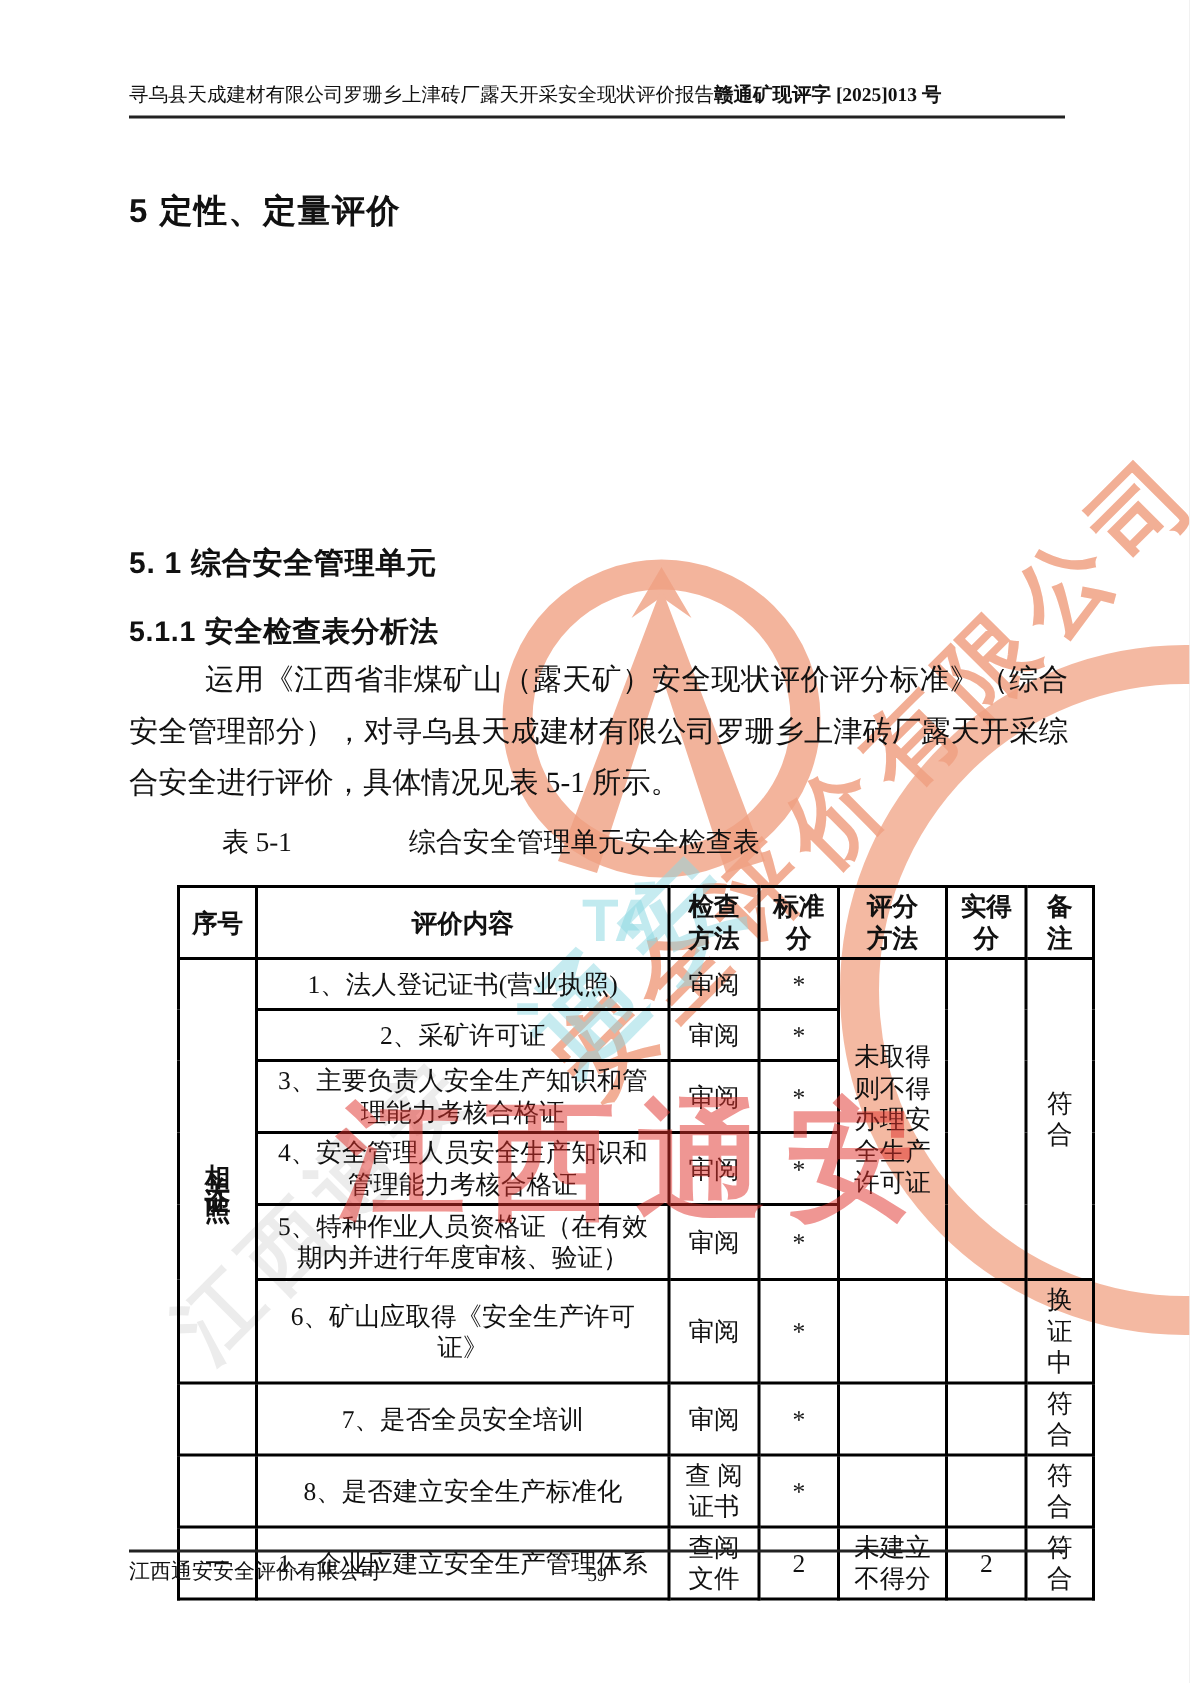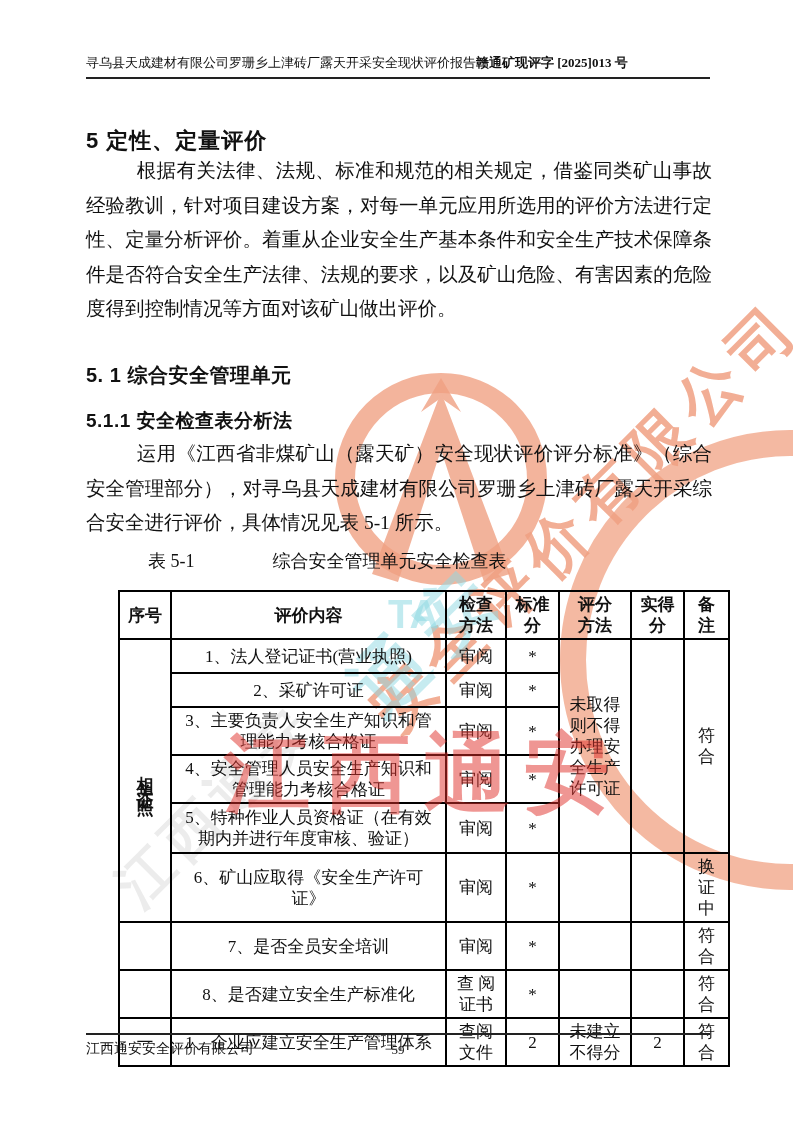--- a/index.html
+++ b/index.html
@@ -73,21 +73,20 @@
 
   <div class="content">
 
     <div class="hdr">
       <span class="hdr-left">寻乌县天成建材有限公司罗珊乡上津砖厂露天开采安全现状评价报告</span>
       <span class="hdr-right">赣通矿现评字 [2025]013 号</span>
     </div>
     <div class="hdr-rule"></div>
 
     <div class="h1">5 定性、定量评价</div>
-    <div class="p1">根据有关法律、法规、标准和规范的相关规定，借鉴同类矿山事故经验教训，针对项目建设方案，对每一单元应用所选用的评价方法进行定性、定量分析评价。着重从企业安全生产基本条件和安全生产技术保障条件是否符合安全生产法律、法规的要求，以及矿山危险、有害因素的危险度得到控制情况等方面对该矿山做出评价。</div>
     <div class="h2">5. 1 综合安全管理单元</div>
     <div class="h3">5.1.1 安全检查表分析法</div>
     <div class="p2">运用《江西省非煤矿山（露天矿）安全现状评价评分标准》（综合安全管理部分），对寻乌县天成建材有限公司罗珊乡上津砖厂露天开采综合安全进行评价，具体情况见表 5-1 所示。</div>
 
     <div class="caption">
       <span class="cap-label">表 5-1</span><span class="cap-title">综合安全管理单元安全检查表</span>
     </div>
 
     <div class="tblwrap">
       <table class="eval">

